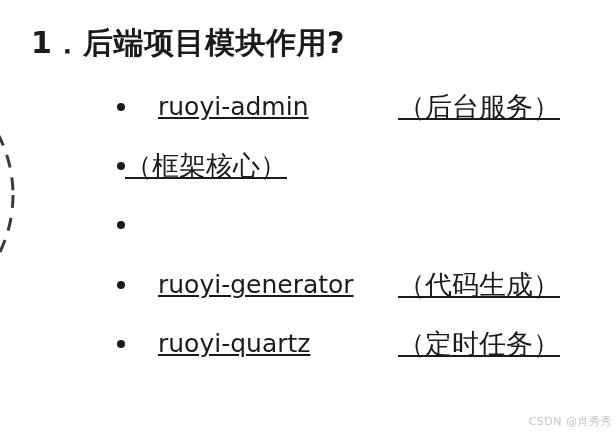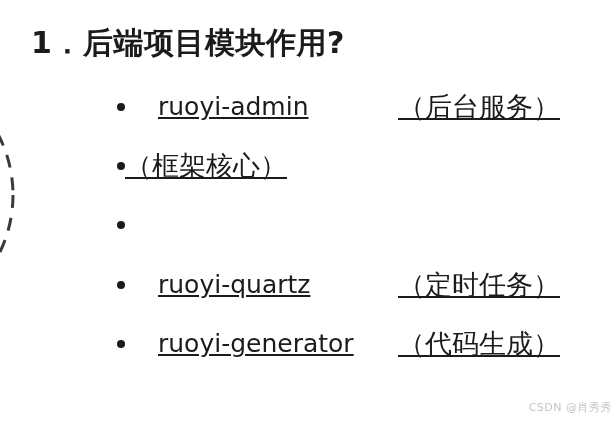--- a/index.html
+++ b/index.html
@@ -58,21 +58,21 @@
     font-size: 25px;
     min-width: 240px;
     white-space: nowrap;
   }
   .module-desc {
     font-size: 27px;
     white-space: nowrap;
   }
   .watermark {
     position: absolute;
-    top: 400px;
+    top: 414px;
     right: 4px;
     font-size: 11px;
     color: #c9c3c3;
     letter-spacing: 0.5px;
     white-space: nowrap;
   }
 </style>
 </head>
 <body>
 
@@ -98,28 +98,28 @@
       <span class="bullet"></span>
       <span class="module-desc">（框架核心）</span>
     </div>
 
     <div class="module-row">
       <span class="bullet"></span>
     </div>
 
     <div class="module-row">
       <span class="bullet"></span>
-      <span class="module-name">ruoyi-quartz</span>
-      <span class="module-desc">（定时任务）</span>
+      <span class="module-name">ruoyi-generator</span>
+      <span class="module-desc">（代码生成）</span>
     </div>
 
     <div class="module-row">
       <span class="bullet"></span>
-      <span class="module-name">ruoyi-generator</span>
-      <span class="module-desc">（代码生成）</span>
+      <span class="module-name">ruoyi-quartz</span>
+      <span class="module-desc">（定时任务）</span>
     </div>
 
 
   </div>
 
   <div class="watermark">
     <span>CSDN @肖秀秀</span>
   </div>
 
 </div>

